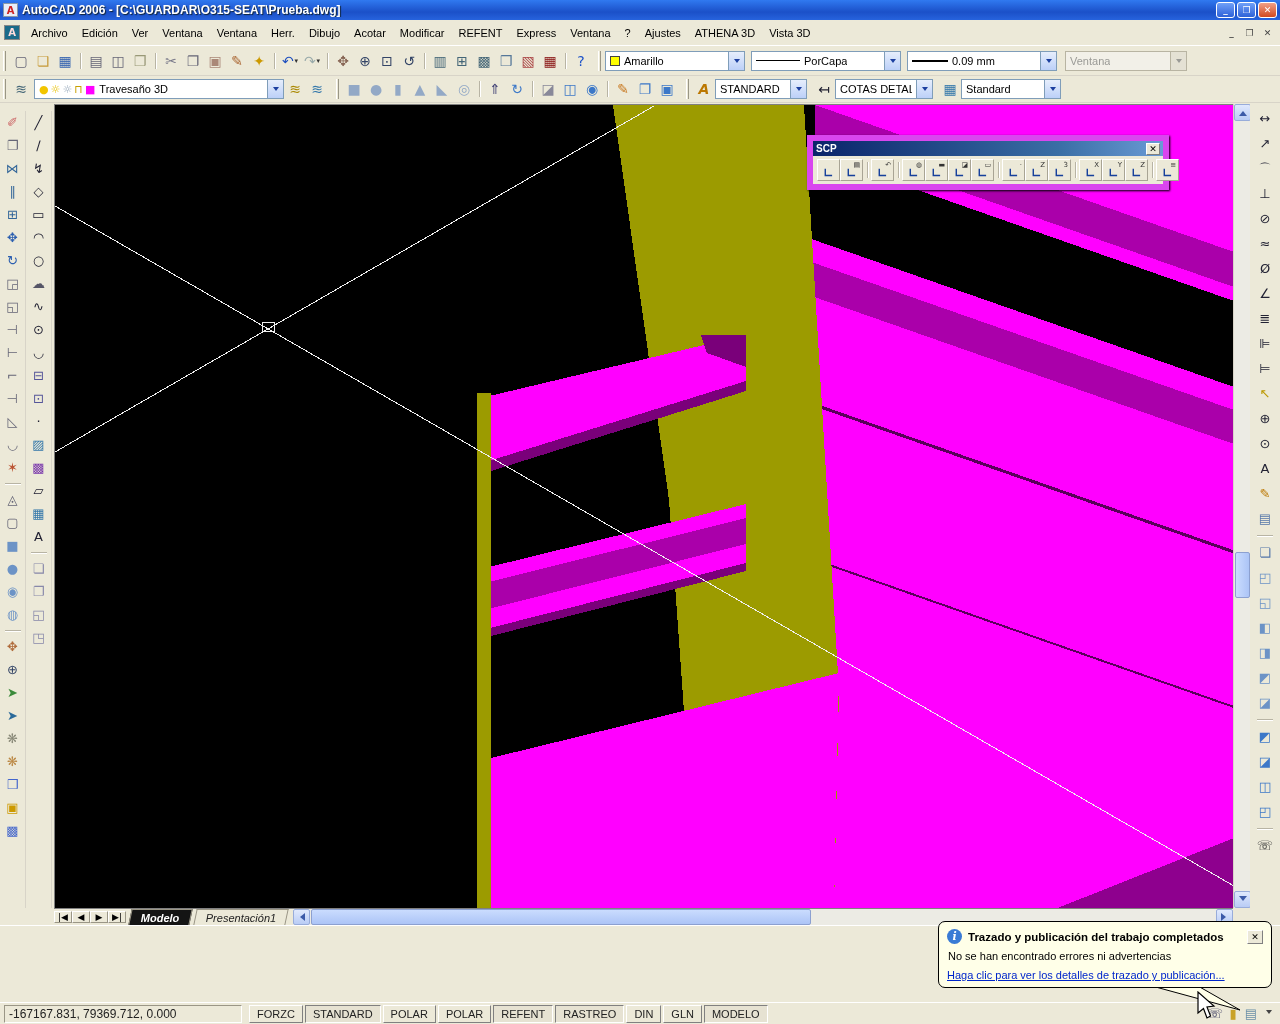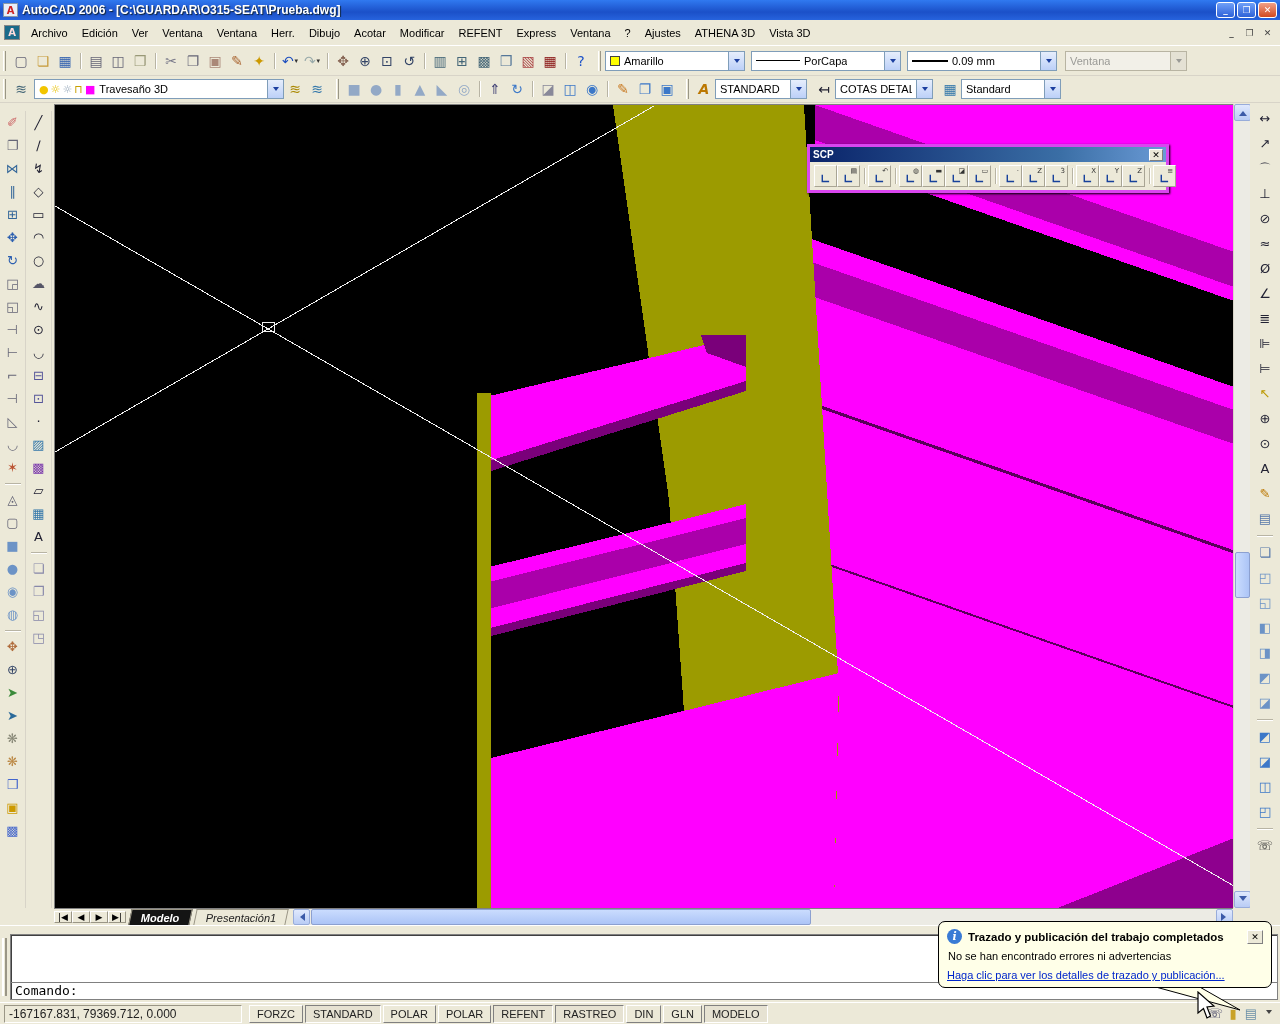--- a/index.html
+++ b/index.html
@@ -44,21 +44,21 @@
   .vcol{width:26px;display:flex;flex-direction:column;align-items:center;border-right:1px solid #D8D4C8}
   .vbtn{position:relative;width:24px;height:23px;flex:none;display:flex;align-items:center;justify-content:center;background:transparent;border:1px solid transparent;font:13px "DejaVu Sans",sans-serif;padding:0}
   .vbtn.sep{margin-top:9px}
   .vbtn.sep::before{content:"";position:absolute;top:-6px;left:3px;right:3px;height:0;border-top:1px solid #B8B4A4;border-bottom:1px solid #fff}
   .rtool{position:absolute;top:103px;left:1250px;width:30px;height:805px;background:#ECE9D8;display:flex;flex-direction:column;align-items:center;padding-top:3px}
   .rtool .vbtn{height:25px}
   
   .canvas{position:absolute;top:104px;left:54px;width:1179px;height:804px;background:#000;border:1px solid #808080;border-right:none}
   .canvas svg{display:block}
   
-  .scpwin{position:absolute;left:752px;top:39px;width:362px;background:#ECE9D8;border:3px solid #d946ef;box-shadow:1px 1px 2px #000;z-index:5}
+  .scpwin{position:absolute;left:752px;top:30px;width:362px;background:#ECE9D8;border:6px solid #d946ef;box-shadow:1px 1px 2px #000;z-index:5}
   .scptitle{height:15px;background:linear-gradient(90deg,#0A246A,#3A6EA5 70%,#6A9AD5);display:flex;align-items:center;padding:0 3px}
   .scptitle .t{color:#fff;font:bold 10px "Liberation Sans",sans-serif;flex:1}
   .scpclose{width:14px;height:12px;background:#ECE9D8;border:1px solid #fff;border-right-color:#808080;border-bottom-color:#808080;font:bold 9px "DejaVu Sans",sans-serif;color:#000;display:flex;align-items:center;justify-content:center}
   .scpbtns{display:flex;align-items:center;padding:3px 4px;background:#ECE9D8}
   .scpbtn{position:relative;width:23px;height:22px;flex:none;border:1px solid #ECE9D8;border-top-color:#fff;border-left-color:#fff;border-right-color:#A8A494;border-bottom-color:#A8A494;background:#ECE9D8;display:flex;align-items:flex-end;justify-content:center;padding:0 0 2px 0}
   .scpbtn.sep{margin-left:8px}
   .scpbtn.sep::before{content:"";position:absolute;left:-5px;top:2px;bottom:2px;border-left:1px solid #B8B4A4;border-right:1px solid #fff}
   .scpbtn .axis{color:#16409B;font:bold 12px "DejaVu Sans",sans-serif;line-height:10px}
   .scpbtn .sup{position:absolute;top:1px;right:2px;font:7px "DejaVu Sans",sans-serif;color:#333}
   
@@ -756,29 +756,20 @@
         </span>
       <span class="hthumb"></span>
       <span class="hbtn" style="right:0">
           <span class="tri-rt"></span>
         </span>
     </span>
   </div>
   <div class="corner"></div>
 
   <div class="splitter"></div>
-  <div class="cmd">
-    <div class="cmdgrip"></div>
-    <div class="cmdframe">
-      <div class="cmdhist">
-        
-      <div>Verificando 741 intersecciones... Precise segundo punto o &lt;usar primer punto</div></div>
-      <div class="cmdprompt">Comando:</div>
-    </div>
-  </div>
 
   <div class="statusbar">
     <span class="coords">-167167.831, 79369.712, 0.000</span>
     <span class="toggles">
 
     <span class="toggle">
           <span>FORZC</span>
         </span>
         <span class="toggle pressed">
           <span>STANDARD</span>

